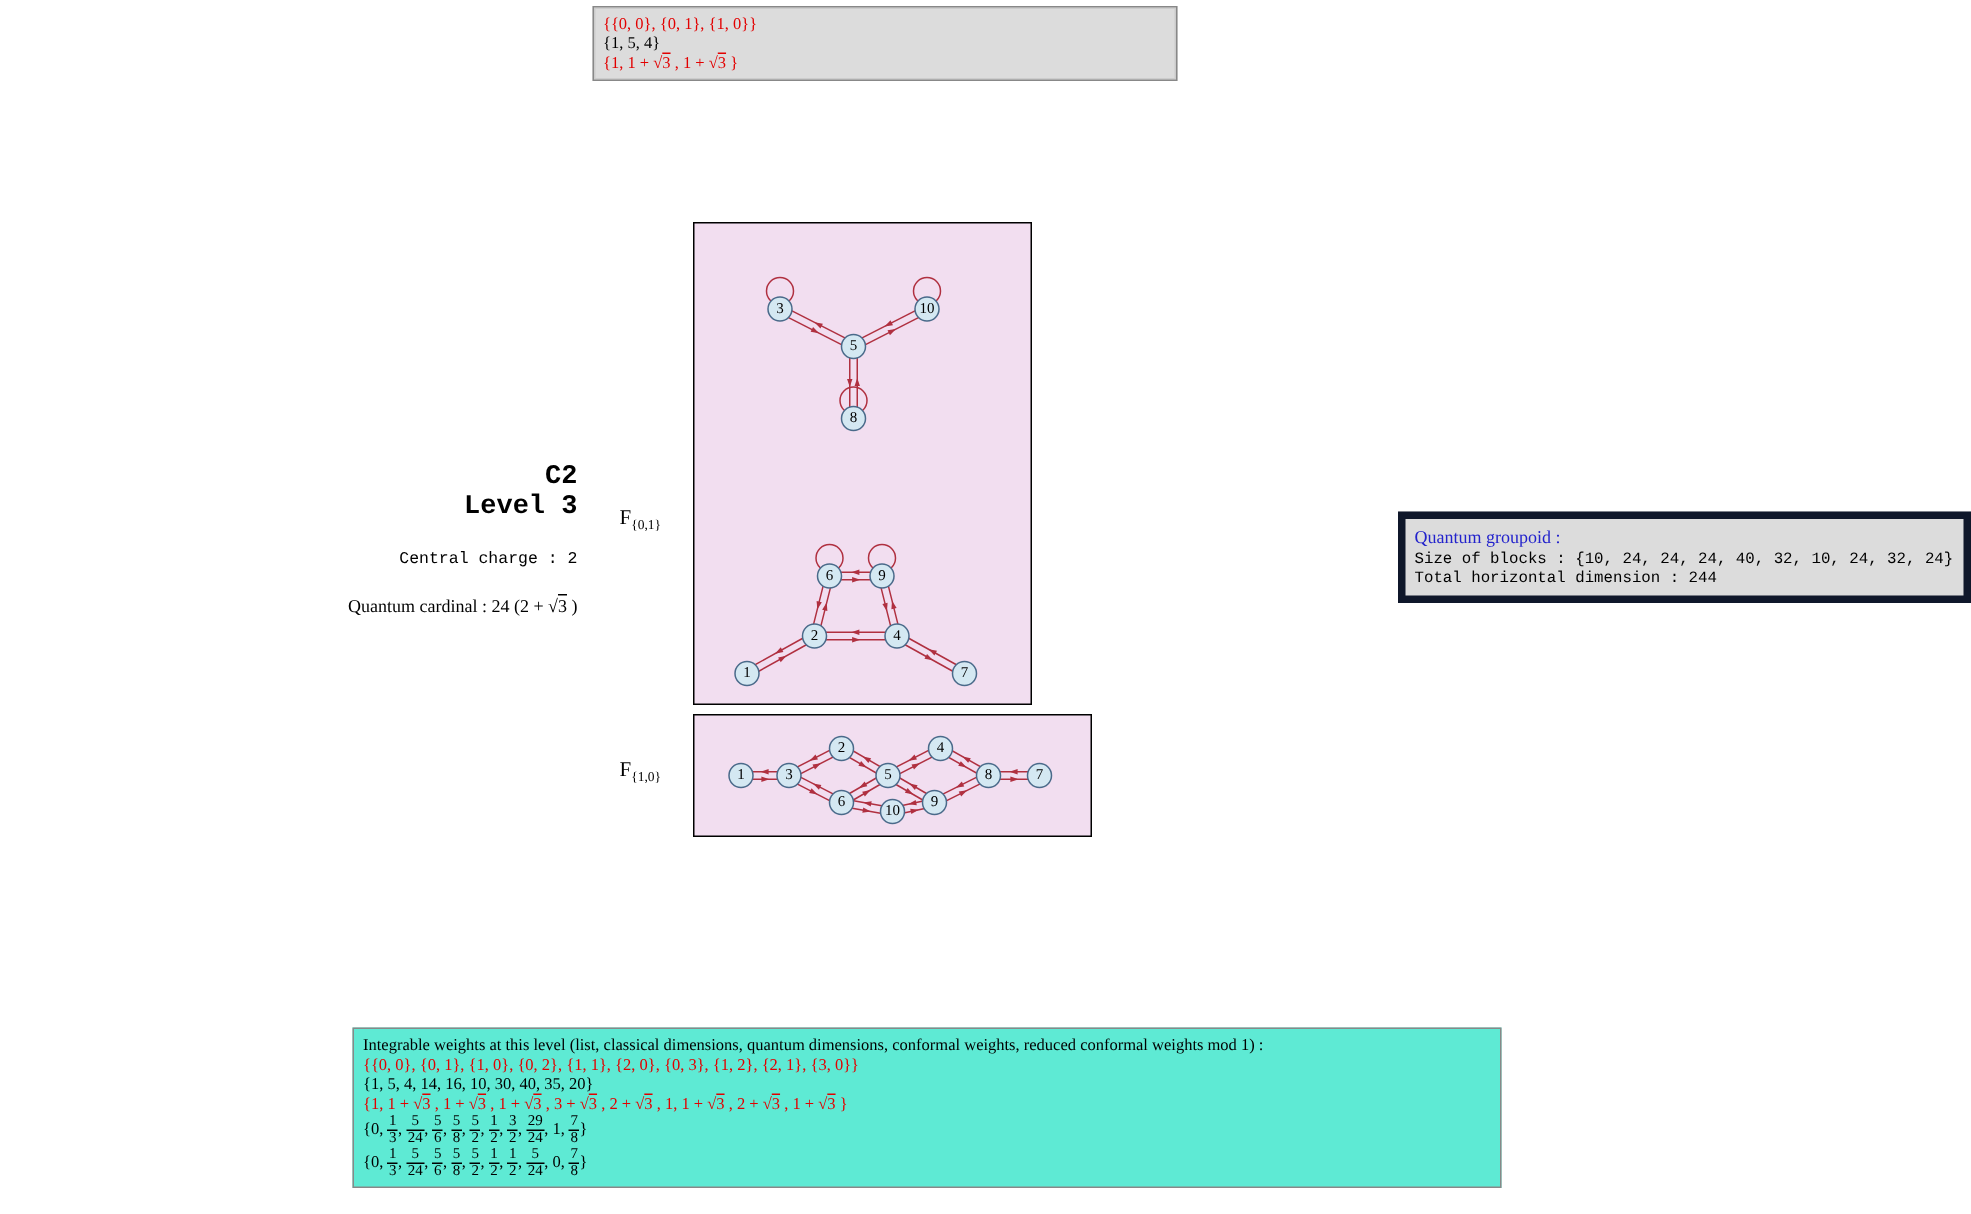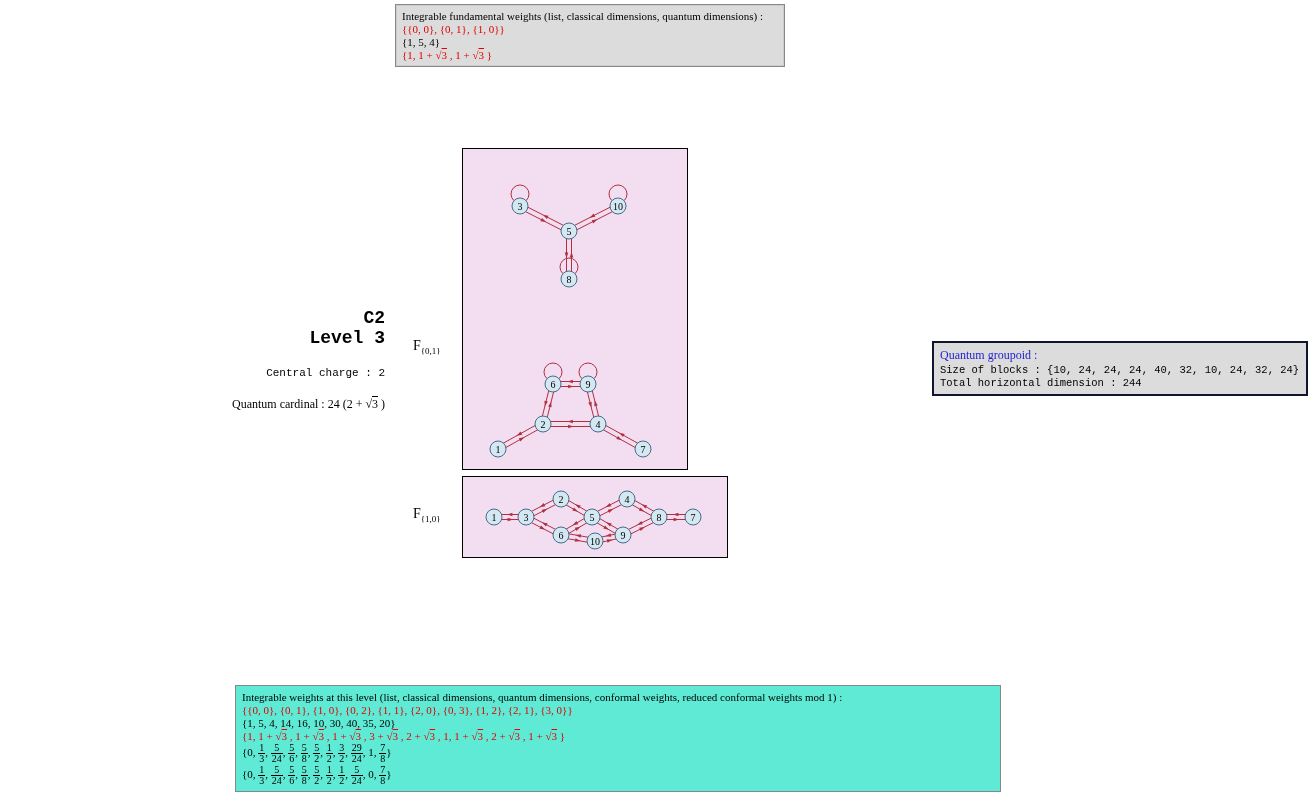--- a/index.html
+++ b/index.html
@@ -32,21 +32,21 @@
   padding: 4px 6px;
   box-shadow: inset 0 0 0 1px #ccc;
   font-family: Georgia, 'Times New Roman', serif;
   font-size: 11px;
 }
 .top-box .red { color: #e20000; }
 .right-box {
   position: absolute;
   left: 932px; top: 341px;
   width: 360px;
-  border: 2px solid #0f172a;
+  border: 5px solid #0f172a;
   background: #dcdcdc;
   padding: 4px 6px;
   font-family: "Courier New", monospace;
   font-size: 10.5px;
 }
 .right-box .blue { color: #2222cc; font-family: Georgia,'Times New Roman',serif; font-size:12px;}
 .bottom-box {
   position: absolute;
   left: 235px; top: 685px;
   width: 752px;
@@ -86,21 +86,20 @@
 <body>
 
 <div class="left-panel">
   <div class="title1">C2</div>
   <div class="title2">Level 3</div>
   <div class="small">Central charge : 2</div>
   <div class="serif" style="margin-top:16px">Quantum cardinal : 24 (2 + √<span style="text-decoration:overline">3</span>&nbsp;)</div>
 </div>
 
 <div class="top-box">
-  <div class="rowline">Integrable fundamental weights (list, classical dimensions, quantum dimensions) :</div>
   <div class="rowline red">{{0, 0}, {0, 1}, {1, 0}}</div>
   <div class="rowline">{1, 5, 4}</div>
   <div class="rowline red">{1, 1 + √<span style="text-decoration:overline">3</span> , 1 + √<span style="text-decoration:overline">3</span> }</div>
 </div>
 
 <div class="right-box">
   <div class="rowline blue">Quantum groupoid :</div>
   <div class="rowline">Size of blocks : {10, 24, 24, 24, 40, 32, 10, 24, 32, 24}</div>
   <div class="rowline">Total horizontal dimension : 244</div>
 </div>

